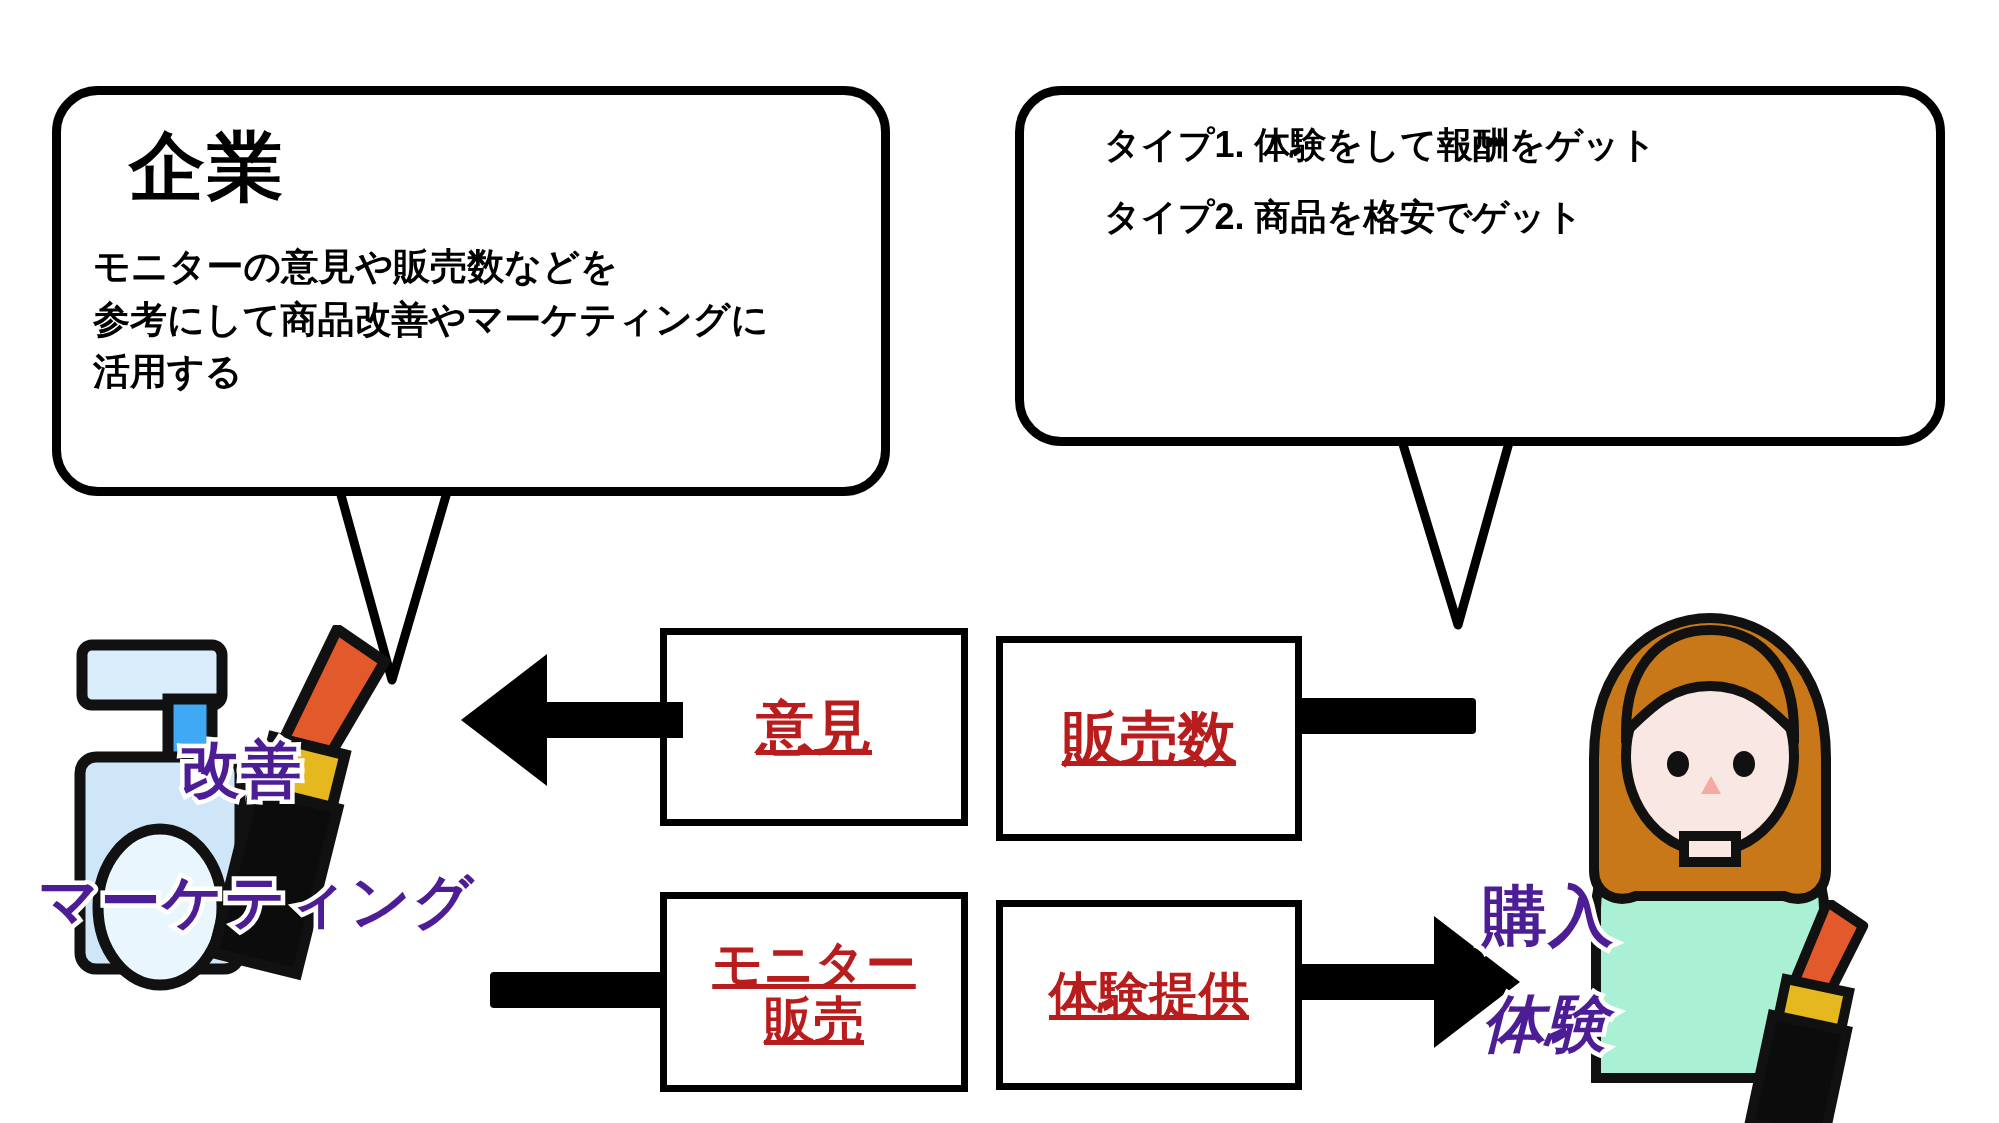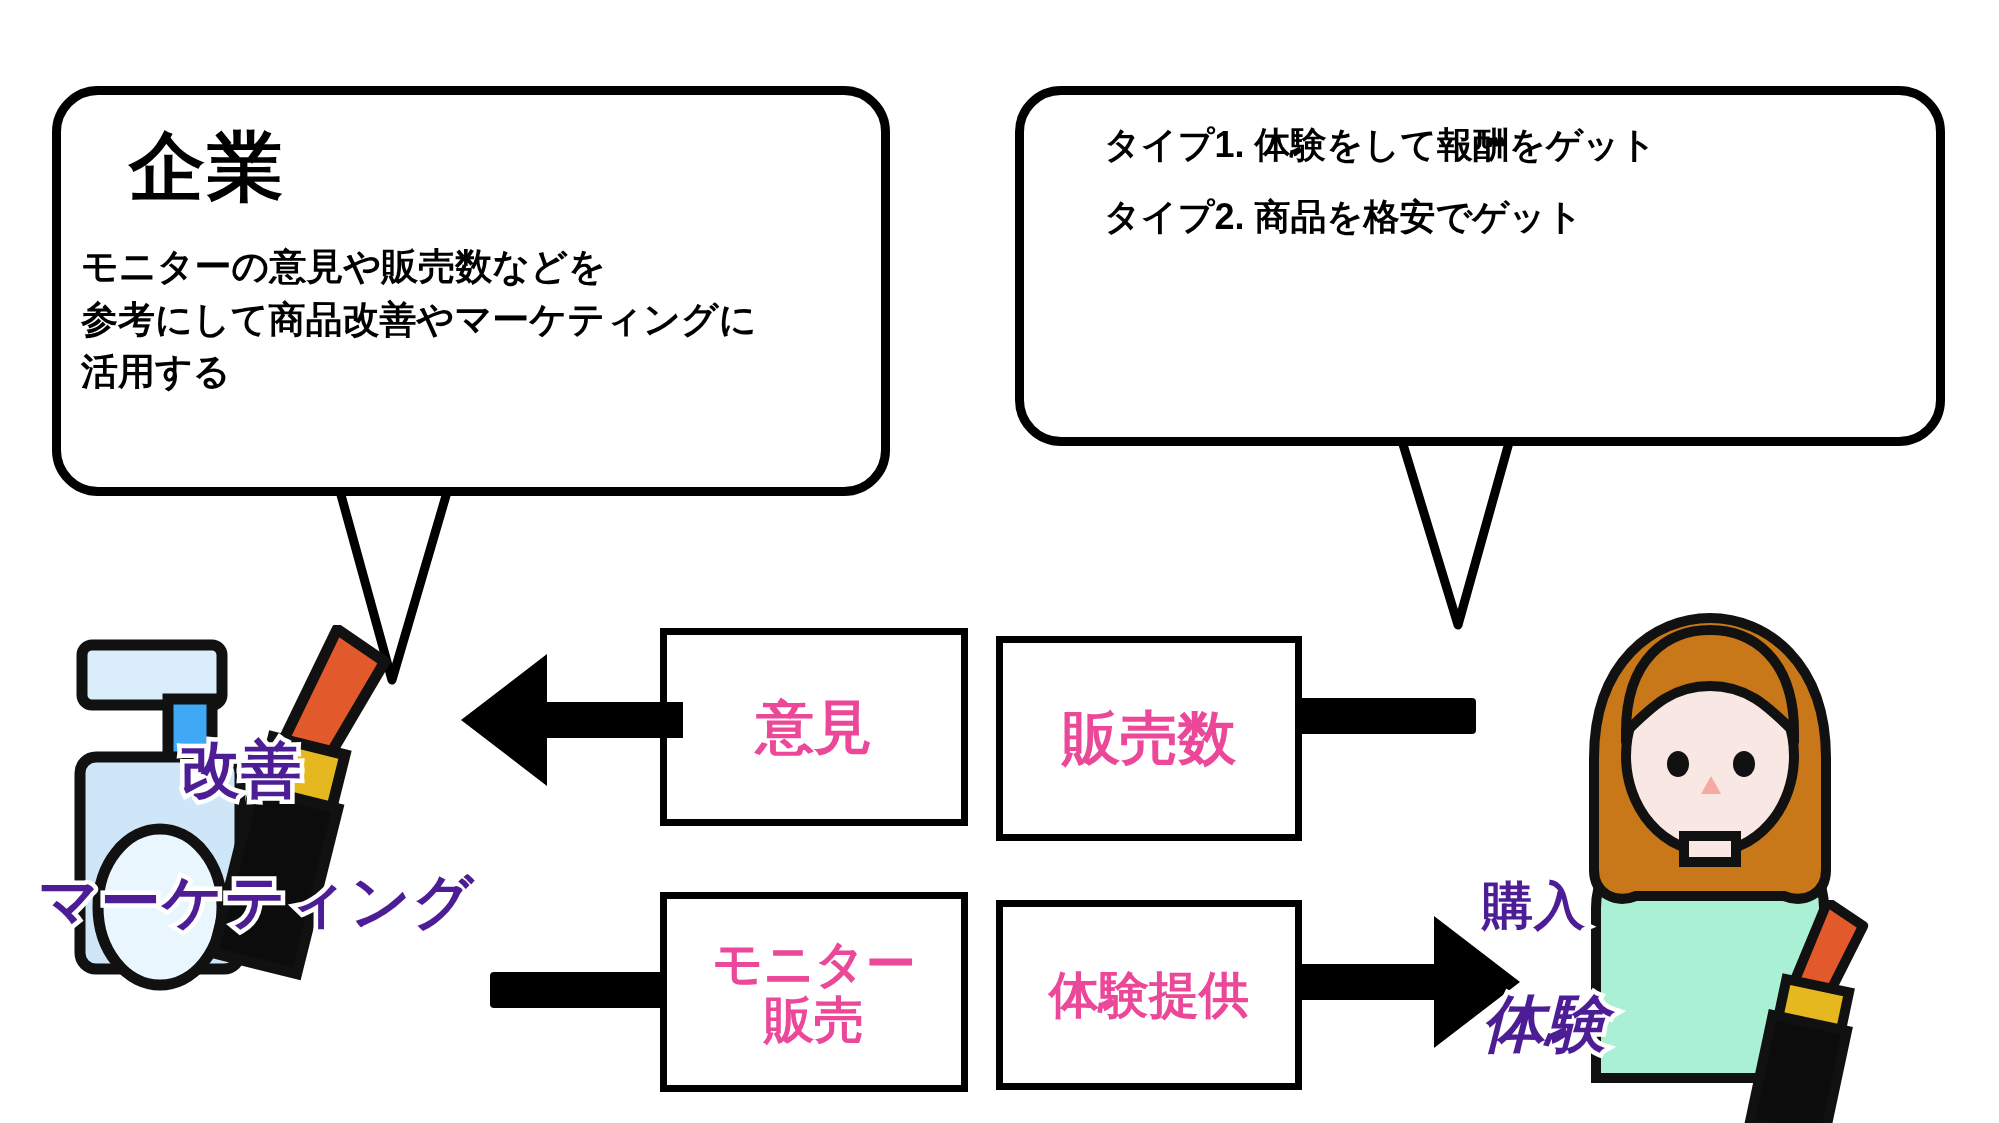--- a/index.html
+++ b/index.html
@@ -25,43 +25,44 @@
     line-height: 1;
     letter-spacing: 0.03em;
   }
   .bubble-body {
     font-weight: 700;
     color: #000;
   }
 
   #bubble-company { left: 52px; top: 86px; width: 838px; height: 410px; }
   #bubble-company .bubble-title { font-size: 76px; margin: 34px 0 0 68px; }
-  #bubble-company .bubble-body  { font-size: 37px; line-height: 1.42; margin: 36px 0 0 20px; }
+  #bubble-company .bubble-body  { font-size: 37px; line-height: 1.42; margin: 36px 0 0 32px; }
 
   #bubble-monitor { left: 1015px; top: 86px; width: 930px; height: 360px; }
   #bubble-monitor .bubble-title { font-size: 76px; margin: 28px 0 0 58px; }
   #bubble-monitor .bubble-body  { font-size: 36px; line-height: 1.0; margin: 32px 0 0 80px; }
   #bubble-monitor .bubble-body .ln { margin-bottom: 36px; }
 
   
   .tail { position: absolute; z-index: 4; }
 
   
   .fbox {
     position: absolute;
     border: 7px solid #000;
     background: #fff;
     display: flex;
     align-items: center;
     justify-content: center;
     text-align: center;
     font-weight: 700;
-    color: #ec4899;
+    color: #b91c1c;
     line-height: 1.12;
     z-index: 6;
+    text-decoration: underline;
   }
 
   #box-opinion   { left: 660px;  top: 628px; width: 308px; height: 198px; font-size: 58px; }
   #box-sales     { left: 996px;  top: 636px; width: 306px; height: 205px; font-size: 58px; }
   #box-sample    { left: 660px;  top: 892px; width: 308px; height: 200px; font-size: 50px; }
   #box-trial     { left: 996px;  top: 900px; width: 306px; height: 190px; font-size: 50px; }
 
   
   .bar { position: absolute; background: #000; z-index: 3; border-radius: 4px; }
 
@@ -71,21 +72,21 @@
     color: #4c1d95;
     font-weight: 700;
     z-index: 20;
     white-space: nowrap;
     -webkit-text-stroke: 9px #ffffff;
     paint-order: stroke fill;
     letter-spacing: 0.02em;
   }
   #label-kaizen    { left: 180px;  top: 730px;  font-size: 60px; }
   #label-marketing { left: 38px;   top: 862px;  font-size: 60px; }
-  #label-kounyu    { left: 1482px; top: 872px;  font-size: 51px; }
+  #label-kounyu    { left: 1482px; top: 872px;  font-size: 65px; }
   #label-taiken    { left: 1482px; top: 982px;  font-size: 62px; font-style: italic; }
 
   .illus { position: absolute; z-index: 10; }
 </style>
 </head>
 <body>
 
 <div id="canvas">
 
   <svg class="tail" style="left:330px; top:470px; width:320px; height:230px;" viewBox="0 0 320 230">

